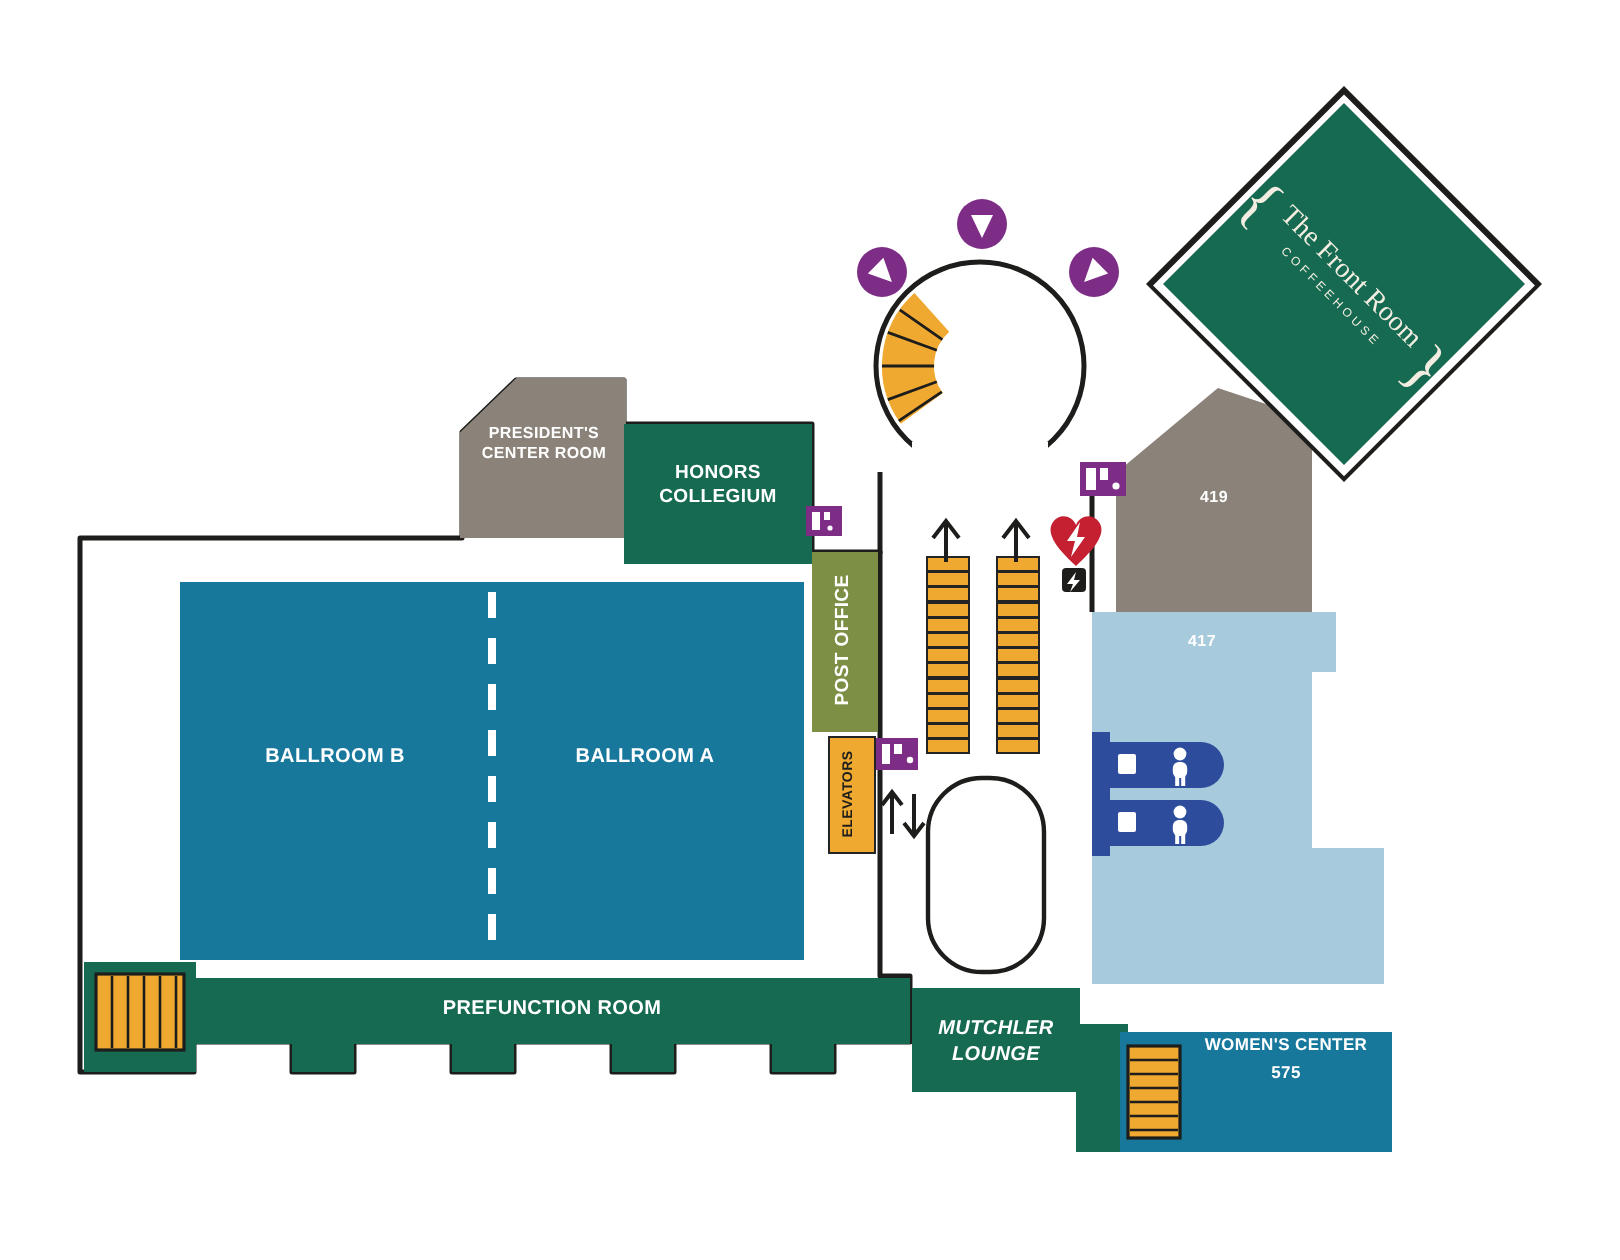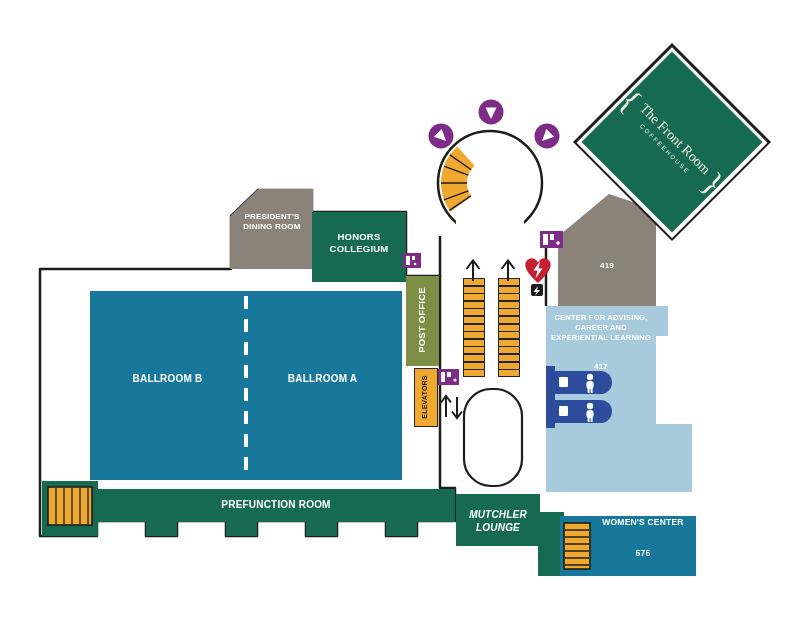--- a/index.html
+++ b/index.html
@@ -4,21 +4,21 @@
 <style>
   html,body{margin:0;padding:0;background:#fff;}
   .stage{position:relative;width:810px;height:630px;background:#fff;overflow:hidden;
          font-family:"Liberation Sans",sans-serif;}
   svg.layer{position:absolute;left:0;top:0;z-index:10;}
   svg.layer.icons{z-index:30;}
   .room{position:absolute;z-index:20;}
   .lbl{position:absolute;color:#fff;font-weight:700;text-align:center;line-height:1.3;
        letter-spacing:.2px;z-index:40;}
   .lbl.dark{color:#1d1d1b;}
-  .lbl .num{margin-top:20px;}
+  .lbl .num{margin-top:3px;}
   .ballroom-divider{position:absolute;top:5px;bottom:5px;left:calc(50% - 2px);width:4px;
        background:repeating-linear-gradient(to bottom,#fff 0 13px,transparent 13px 23px);}
   .escalator{position:absolute;z-index:22;width:20px;height:97px;border:1.6px solid #242424;
        background:repeating-linear-gradient(to bottom,#F0A930 0 6px,#242424 6px 7.6px);}
   .elevator-box{position:absolute;z-index:22;background:#F0A930;border:1.6px solid #242424;}
   .navy-bar{position:absolute;z-index:22;background:#2D4D9C;border-radius:0 12px 12px 0;}
   .front-room-outer{position:absolute;z-index:20;width:140px;height:140px;left:602px;top:72px;
        transform:rotate(45deg);background:#1D1D1B;}
   .fr-gap{position:absolute;inset:2.5px;background:#fff;}
   .fr-fill{position:absolute;inset:6px;background:#156A51;display:flex;align-items:center;
@@ -184,33 +184,32 @@
       <rect x="559" y="406" width="9" height="10" rx="1" fill="#FFFFFF"></rect>
       <circle cx="590" cy="406" r="3.2" fill="#FFFFFF"></circle>
       <rect x="586.4" y="410" width="7.2" height="8" rx="3" fill="#FFFFFF"></rect>
       <rect x="587.6" y="417" width="2" height="5" fill="#FFFFFF"></rect>
       <rect x="590.6" y="417" width="2" height="5" fill="#FFFFFF"></rect>
     </g>
   </svg>
 
   <div class="lbl" style="left:105px;top:372px;width:125px;font-size:10px;">BALLROOM B</div>
   <div class="lbl" style="left:260px;top:372px;width:125px;font-size:10px;text-align:center;">BALLROOM A</div>
-  <div class="lbl" style="left:233px;top:212px;width:78px;font-size:8px;">PRESIDENT'S DINING ROOM</div>
+  <div class="lbl" style="left:233px;top:212px;width:78px;font-size:8px;">PRESIDENT'S CENTER ROOM</div>
   <div class="lbl" style="left:314px;top:231px;width:90px;font-size:9.5px;">HONORS COLLEGIUM</div>
   <div class="lbl" style="left:387px;top:314px;width:70px;height:12px;font-size:9.5px;transform:rotate(-90deg);">POST OFFICE</div>
   <div class="lbl dark" style="left:398px;top:392px;width:54px;height:10px;font-size:7px;transform:rotate(-90deg);">ELEVATORS</div>
   <div class="lbl" style="left:97px;top:498px;width:358px;font-size:10px;">PREFUNCTION ROOM</div>
   <div class="lbl" style="left:458px;top:508px;width:80px;font-size:10px;font-style:italic;">MUTCHLER LOUNGE</div>
 
   <div class="lbl" style="left:566px;top:241px;width:82px;font-size:7.5px;">
     <div class="num" style="font-size:8px;">419</div>
   </div>
 
   <div class="lbl" style="left:548px;top:313px;width:106px;font-size:7.5px;">
-    <div>CENTER FOR ADVISING, CAREER AND EXPERIENTIAL LEARNING</div>
     <div class="num" style="font-size:8px;">417</div>
   </div>
 
 
   <div class="lbl" style="left:593px;top:517px;width:100px;font-size:8.5px;">
     <div>WOMEN'S CENTER</div>
     <div class="num" style="font-size:8.5px;">575</div>
   </div>
 
 </div>

